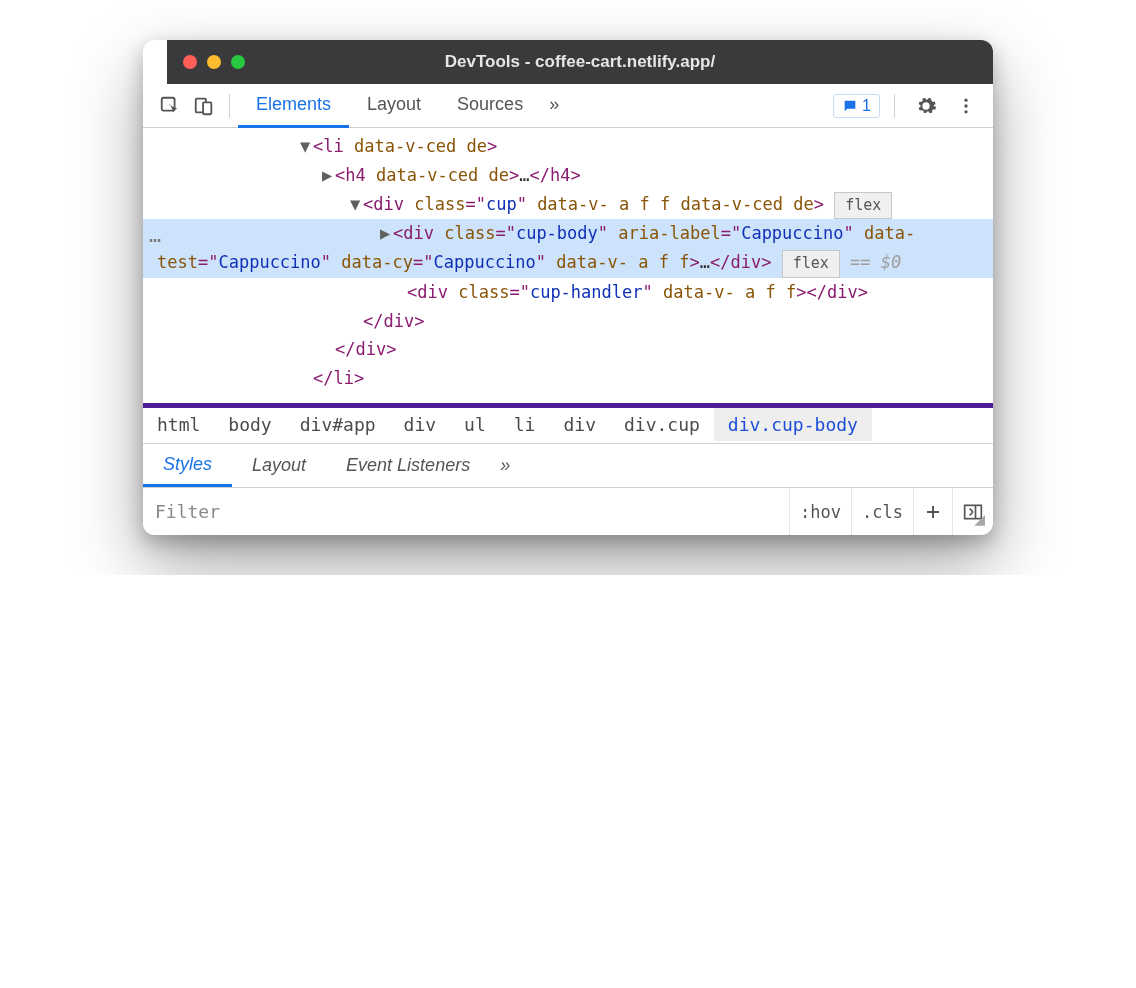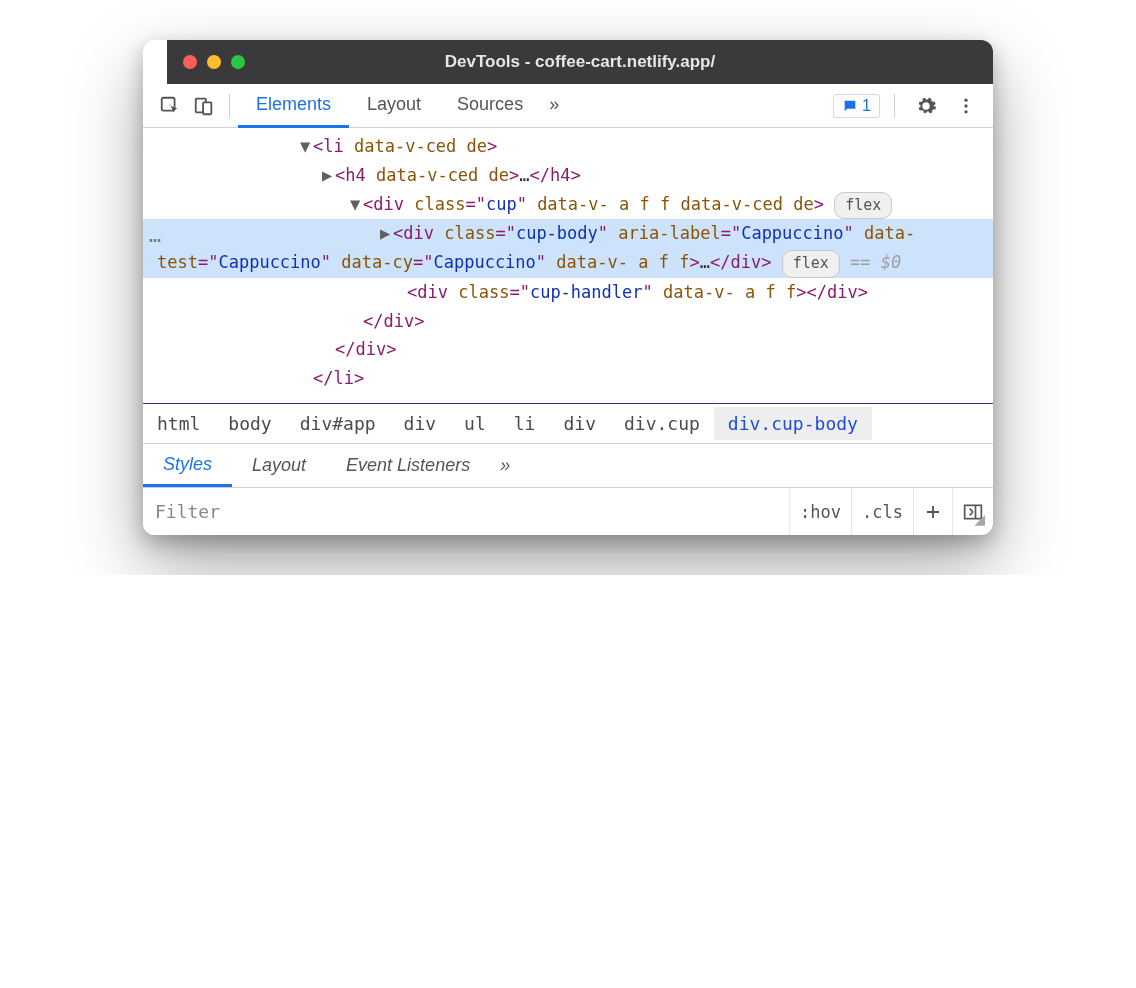--- a/index.html
+++ b/index.html
@@ -89,27 +89,27 @@
   .dom-row .arrow { color:#606060; display:inline-block; width:16px; text-align:center; }
   .dom-row.selected { background:#cde3fb; position:relative; }
   .gutter-dots { position:absolute; left:6px; top:4px; color:#7a7a7a; font-size:20px; letter-spacing:2px; }
   .t-punc { color:#8b1b6e; }
   .t-tag { color:#8b1b6e; }
   .t-attr { color:#8a5407; }
   .t-val  { color:#1030b8; }
   .t-coll { color:#303030; }
   .badge-pill {
     display:inline-block; background:#f0f0f0; border:1px solid #c7c7c7;
-    border-radius:10px; padding:0 10px; font-size:15px; color:#555;
+    border-radius:0; padding:0 10px; font-size:15px; color:#555;
     vertical-align: baseline;
   }
   .eq0 { color:#9e9e9e; font-style: italic; }
   .breadcrumb {
-    display:flex; align-items:center; gap:0;
-    border-top:1px solid #4c1d95;
+    display:flex; align-items:flex-start; gap:0;
+    border-top:5px solid #4c1d95;
     font-family: Menlo, Consolas, monospace;
     font-size:18px;
     height:40px;
     overflow:hidden;
   }
   .crumb { padding: 6px 14px; color:#4b4b4b; cursor:pointer; }
   .crumb.active { background:#eeeeee; color:#1d4ed8; }
   .styles-tabs {
     display:flex; align-items:center;
     border-top:1px solid #d0d0d0;

